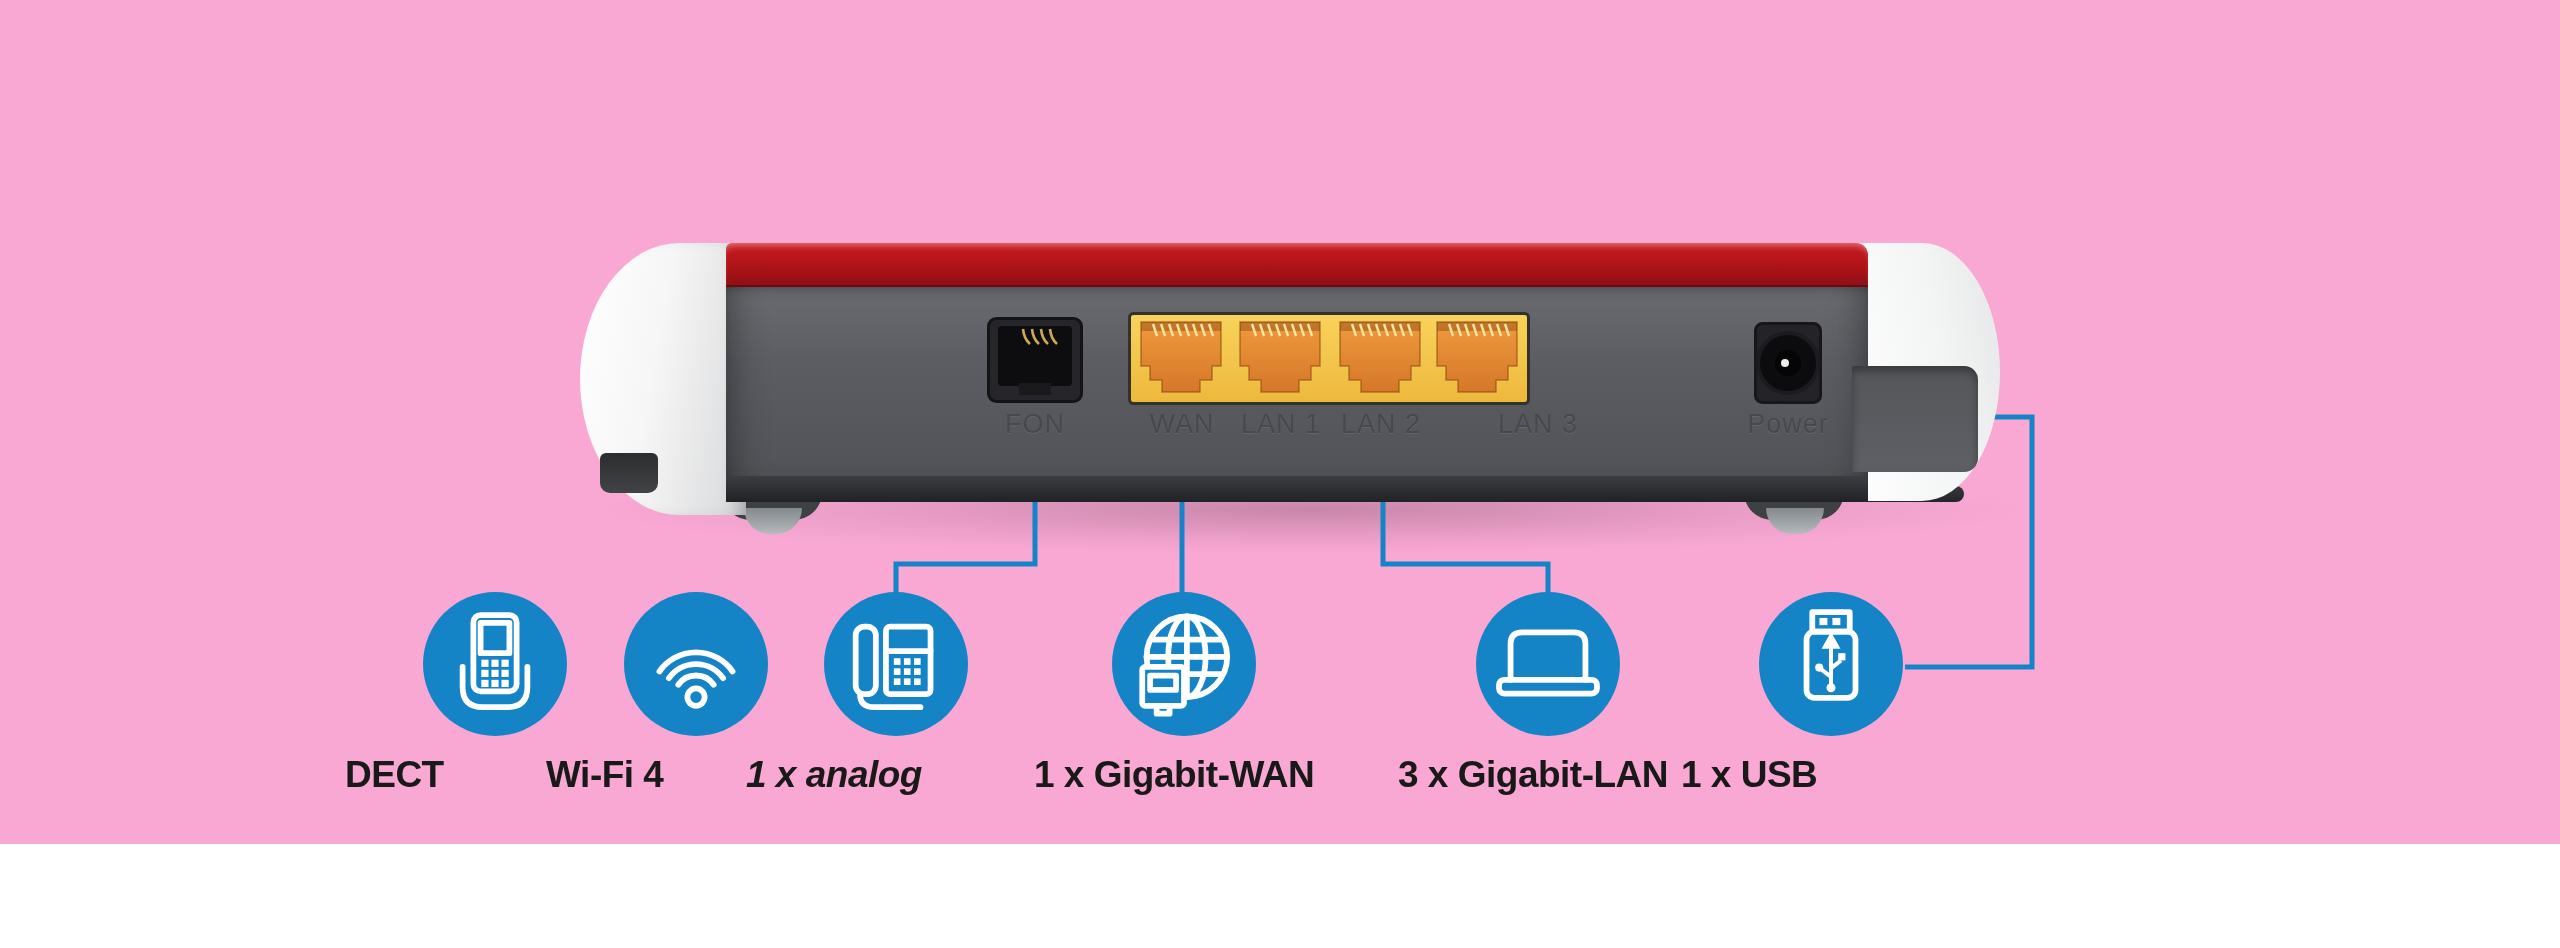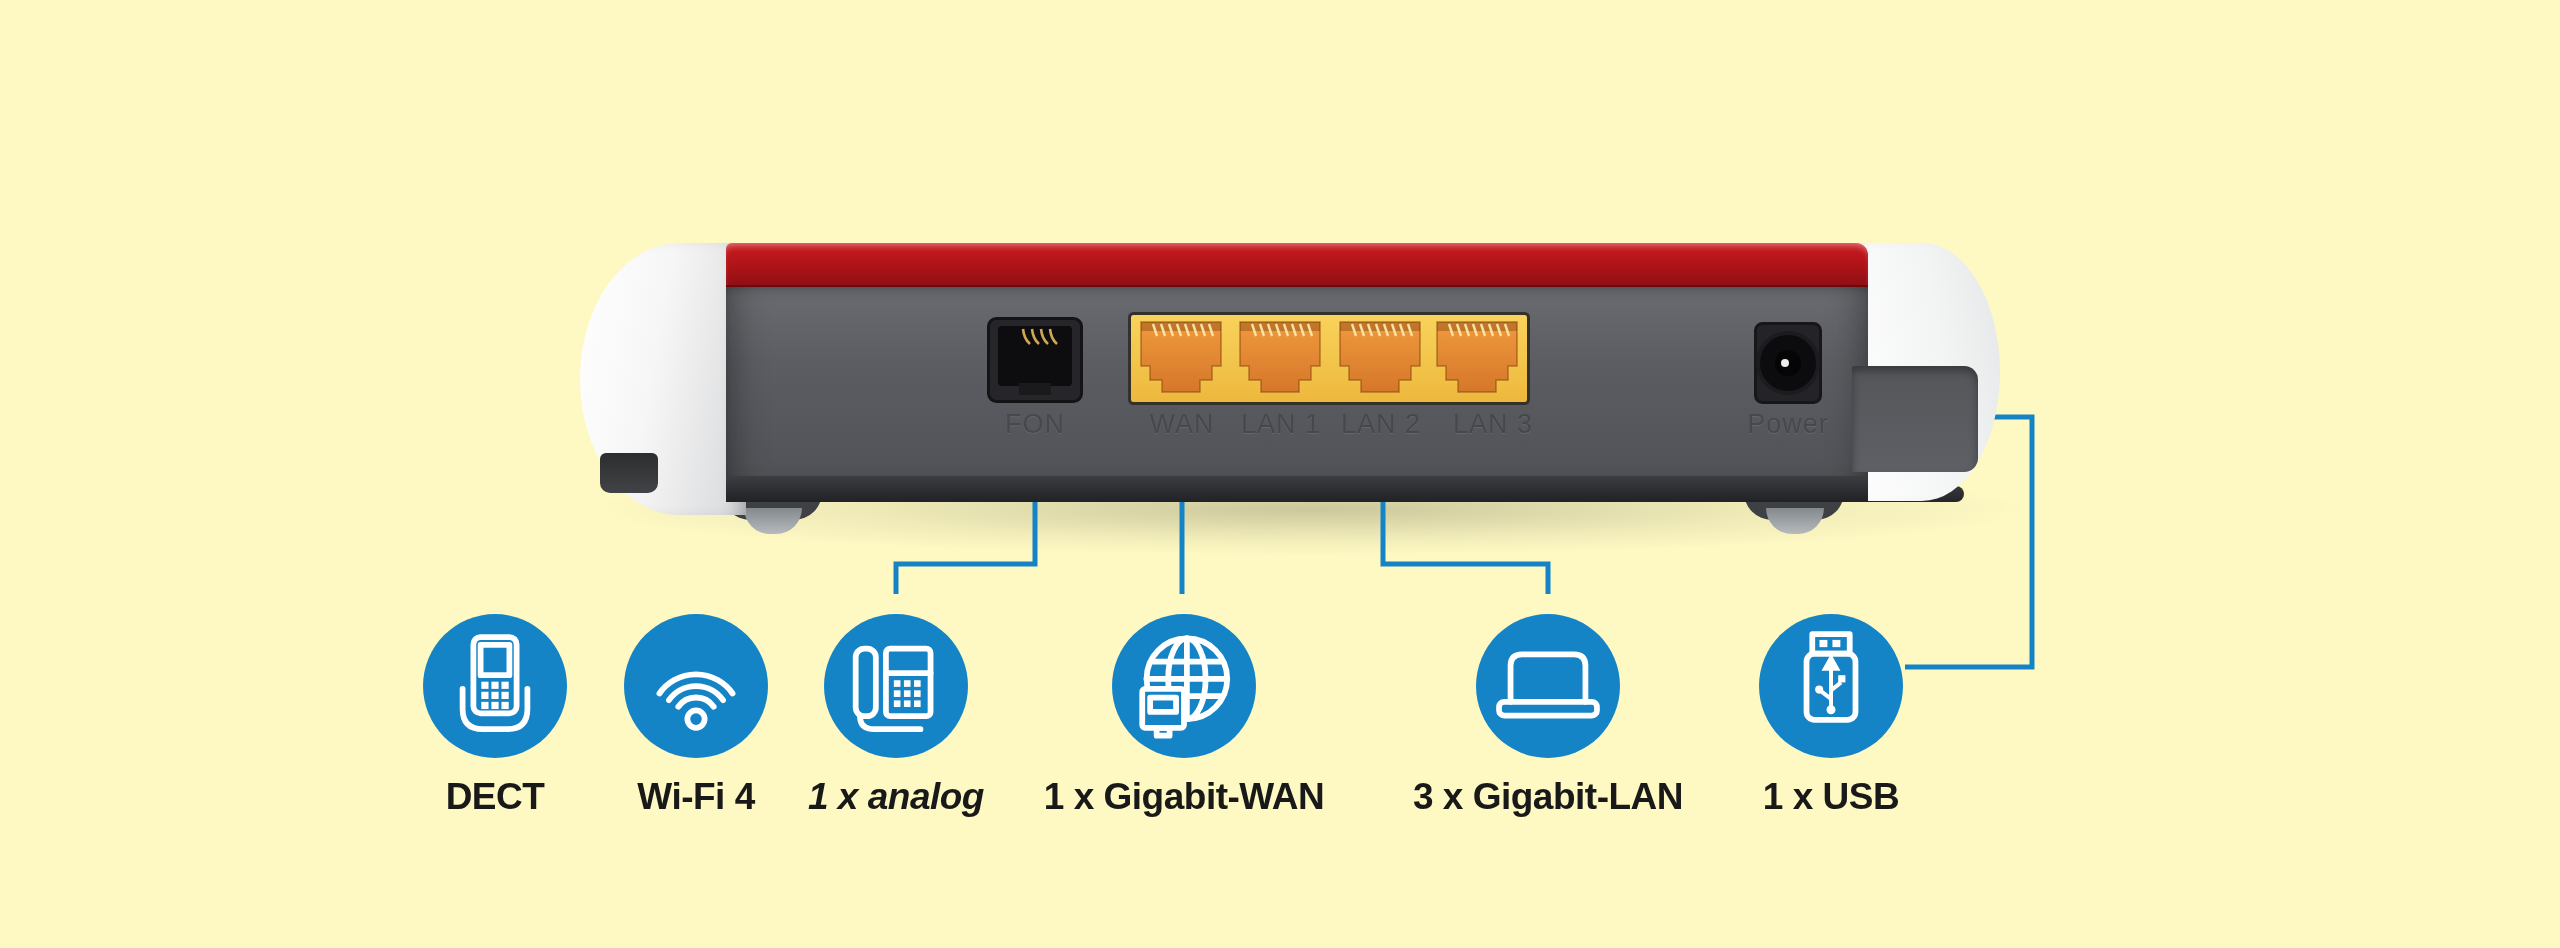--- a/index.html
+++ b/index.html
@@ -1,17 +1,17 @@
 <!DOCTYPE html>
 <html><head>
 <meta charset="utf-8">
 <style>
   html,body{margin:0;padding:0;background:#ffffff;}
   body{font-family:"Liberation Sans", sans-serif;}
-  .stage{position:relative;width:2560px;height:948px;background:#fef9c3;overflow:hidden;}
+  .stage{position:relative;width:2560px;height:844px;background:#f9a8d4;overflow:hidden;}
 
   
   .ground-shadow{position:absolute;left:600px;top:490px;width:1420px;height:64px;z-index:0;
     background:radial-gradient(ellipse at 50% 30%, rgba(0,0,0,0.20) 0%, rgba(0,0,0,0.06) 45%, rgba(0,0,0,0) 72%);}
 
   
   .connectors{position:absolute;left:0;top:0;z-index:1;}
   .connectors path{fill:none;stroke:#1484c7;stroke-width:5;}
 
   
@@ -45,21 +45,21 @@
     box-shadow:inset 0 6px 7px -4px rgba(255,255,255,0.45);}
   .bottom-band{position:absolute;left:726px;top:476px;width:1142px;height:26px;z-index:3;
     background:linear-gradient(#3c3d40,#212225);}
 
   .port{position:absolute;z-index:4;}
   .port-label{position:absolute;z-index:5;transform:translateX(-50%);
     font-size:27px;letter-spacing:1px;color:#46484c;white-space:nowrap;
     text-shadow:0 1px 1px rgba(150,152,158,0.28);}
 
   
-  .feature{position:absolute;top:614px;width:300px;text-align:center;z-index:5;}
+  .feature{position:absolute;top:592px;width:300px;text-align:left;z-index:5;}
   .bubble{width:144px;height:144px;margin:0 auto;border-radius:50%;background:#1484c7;
     display:flex;align-items:center;justify-content:center;}
   .bubble svg{width:144px;height:144px;}
   .feature-label{margin-top:18px;font-size:37px;font-weight:bold;color:#191919;
     letter-spacing:-0.5px;white-space:nowrap;}
   .icon-stroke{fill:none;stroke:#ffffff;stroke-width:4;stroke-linecap:round;stroke-linejoin:round;}
 </style>
 </head>
 <body>
 
@@ -137,21 +137,21 @@
     <g transform="translate(252,4)">
         <use href="#rj45"></use>
       </g>
     <g transform="translate(349,4)">
         <use href="#rj45"></use>
       </g>
   </svg>
   <div class="port-label" style="left:1182px;top:409px;">WAN</div>
   <div class="port-label" style="left:1281px;top:409px;">LAN 1</div>
   <div class="port-label" style="left:1381px;top:409px;text-align:right;">LAN 2</div>
-  <div class="port-label" style="left:1493px;top:409px;text-align:right;">LAN 3</div>
+  <div class="port-label" style="left:1538px;top:409px;text-align:right;">LAN 3</div>
 
   <svg class="port" style="left:1754px;top:322px;" width="68" height="82">
     <rect x="1.5" y="1.5" width="65" height="79" rx="7" fill="#242428" stroke="#17171a" stroke-width="3"></rect>
     <circle cx="34" cy="41" r="30" fill="#0c0c0e" stroke="#1c1c20" stroke-width="4"></circle>
     <circle cx="34" cy="41" r="13" fill="#050506"></circle>
     <circle cx="31" cy="41" r="4" fill="#eceded"></circle>
   </svg>
   <div class="port-label" style="left:1788px;top:409px;">Power</div>
 
   <div class="feature" style="left:345px;">

